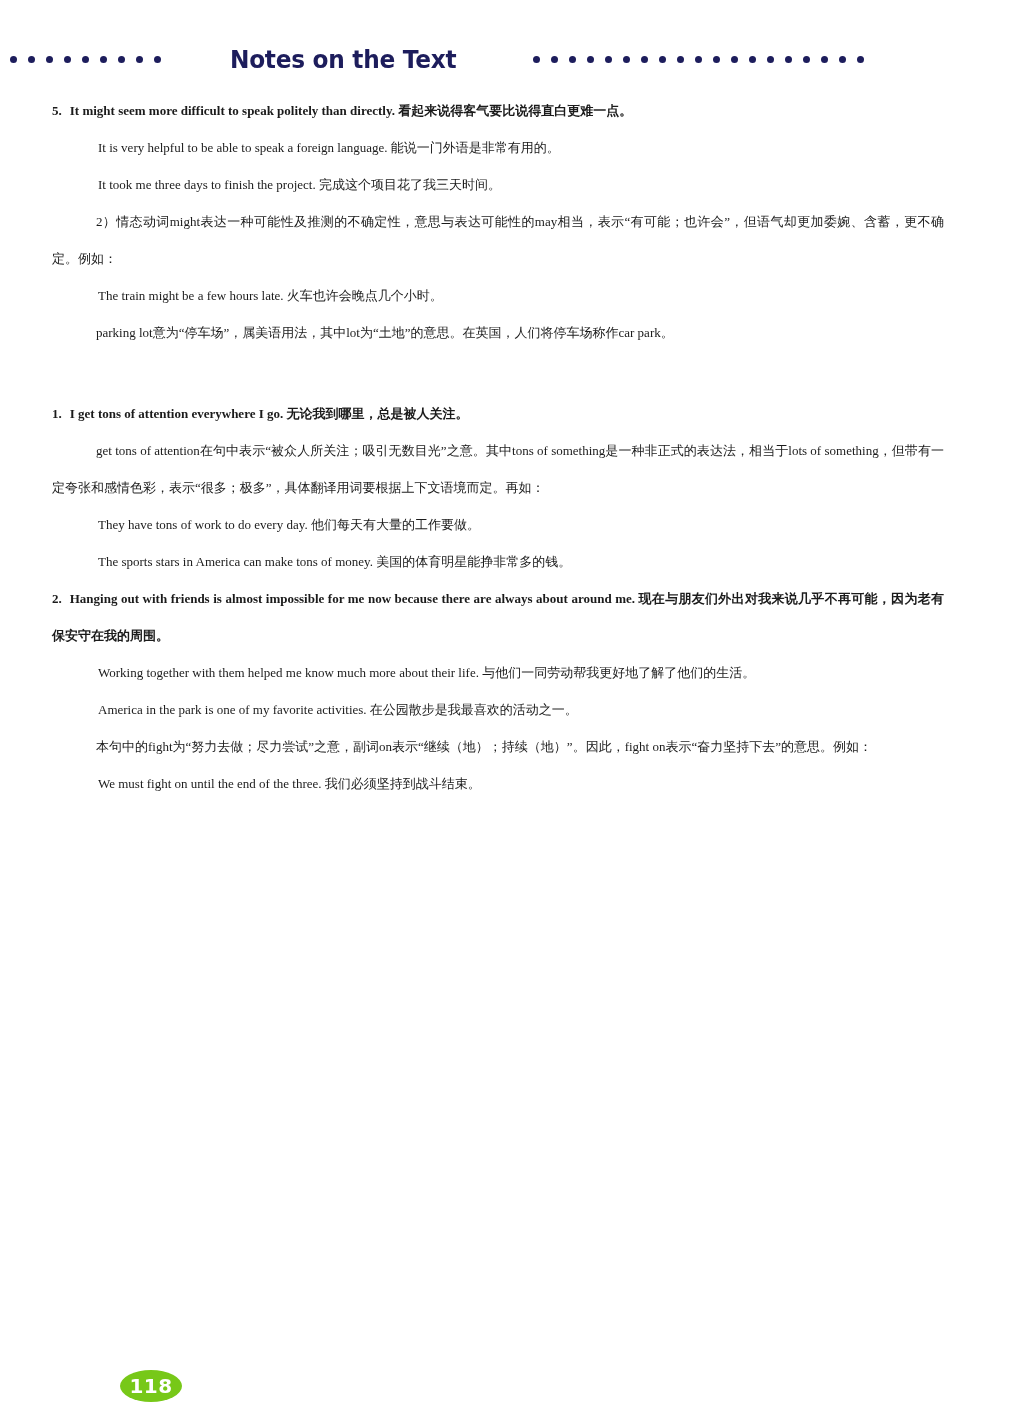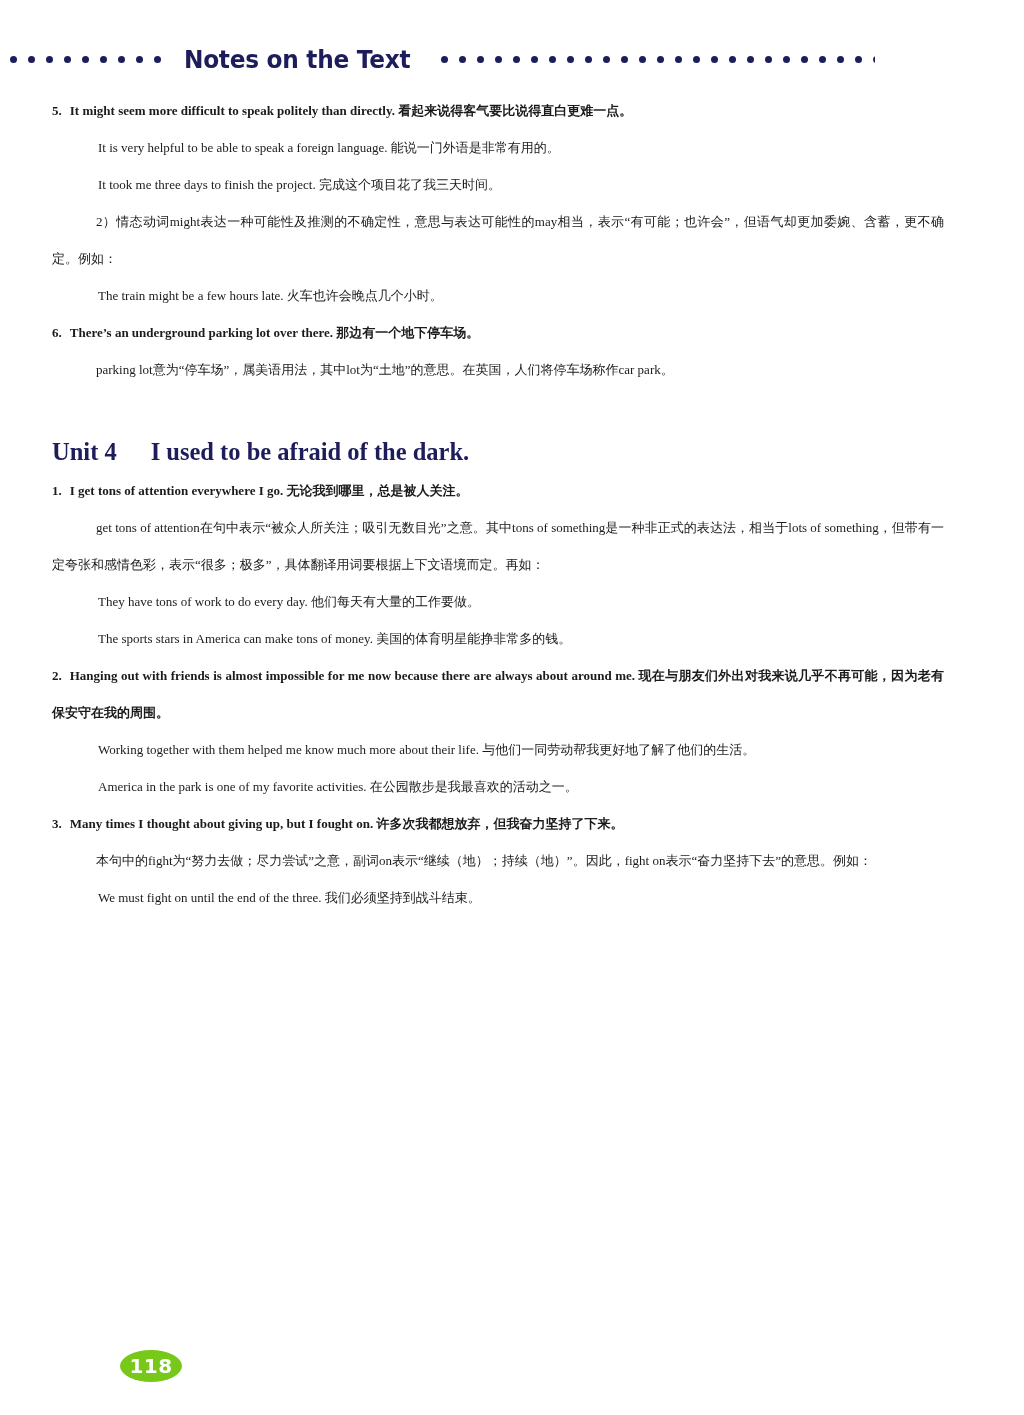--- a/index.html
+++ b/index.html
@@ -25,20 +25,21 @@
 
   
   .header {
     position: absolute;
     left: 0;
     top: 42px;
     width: 875px;
     height: 34px;
     display: flex;
     align-items: center;
+    gap: 46px;
   }
   .dots {
     flex: 0 0 auto;
     height: 34px;
     display: flex;
     align-items: center;
     overflow: hidden;
   }
   .dots.left  { width: 160px; margin-left: 10px; }
   .dots.right { flex: 1 1 auto; width: auto; margin-left: 14px; margin-right: 0; }
@@ -197,46 +198,43 @@
 
     <p class="example">It is very helpful to be able to speak a foreign language. 能说一门外语是非常有用的。</p>
 
     <p class="example">It took me three days to finish the project. 完成这个项目花了我三天时间。</p>
 
     <p class="sub">2）情态动词might表达一种可能性及推测的不确定性，意思与表达可能性的may相当，表示“有可能；也许会”，但语气却更加委婉、含蓄，更不确定。例如：</p>
 
     <p class="example">The train might be a few hours late. 火车也许会晚点几个小时。</p>
 
 
-    <p class="item"><span class="num">6.</span><span>There’s an underground parking lot over there. 那边有一个地下停车场。</span></p>
 
     <p class="sub">parking lot意为“停车场”，属美语用法，其中lot为“土地”的意思。在英国，人们将停车场称作car park。</p>
 
     <div class="gap-lg"></div>
 
-    <p class="unit-heading"><span class="unit-no">Unit 4</span><span>I used to be afraid of the dark.</span></p>
 
     <p class="item"><span class="num">1.</span><span>I get tons of attention everywhere I go. 无论我到哪里，总是被人关注。</span></p>
 
     <p class="sub">get tons of attention在句中表示“被众人所关注；吸引无数目光”之意。其中tons of something是一种非正式的表达法，相当于lots of something，但带有一定夸张和感情色彩，表示“很多；极多”，具体翻译用词要根据上下文语境而定。再如：</p>
 
     <p class="example">They have tons of work to do every day. 他们每天有大量的工作要做。</p>
 
     <p class="example">The sports stars in America can make tons of money. 美国的体育明星能挣非常多的钱。</p>
 
     <p class="item"><span class="num">2.</span><span>Hanging out with friends is almost impossible for me now because there are always about around me. 现在与朋友们外出对我来说几乎不再可能，因为老有保安守在我的周围。</span></p>
 
 
     <p class="example">Working together with them helped me know much more about their life. 与他们一同劳动帮我更好地了解了他们的生活。</p>
 
     <p class="example">America in the park is one of my favorite activities. 在公园散步是我最喜欢的活动之一。</p>
 
-    <p class="item"><span class="num">3.</span><span>Many times I thought about giving up, but I fought on. 许多次我都想放弃，但我奋力坚持了下来。</span></p>
 
     <p class="sub">本句中的fight为“努力去做；尽力尝试”之意，副词on表示“继续（地）；持续（地）”。因此，fight on表示“奋力坚持下去”的意思。例如：</p>
 
     <p class="example">We must fight on until the end of the three. 我们必须坚持到战斗结束。</p>
 
   </div>
 
-  <div class="page-number" style="background: rgb(119, 200, 24);">118</div>
+  <div class="page-number" style="background: rgb(119, 200, 24); margin-top: 20px;">118</div>
 
 </div>
 
 </body></html>

